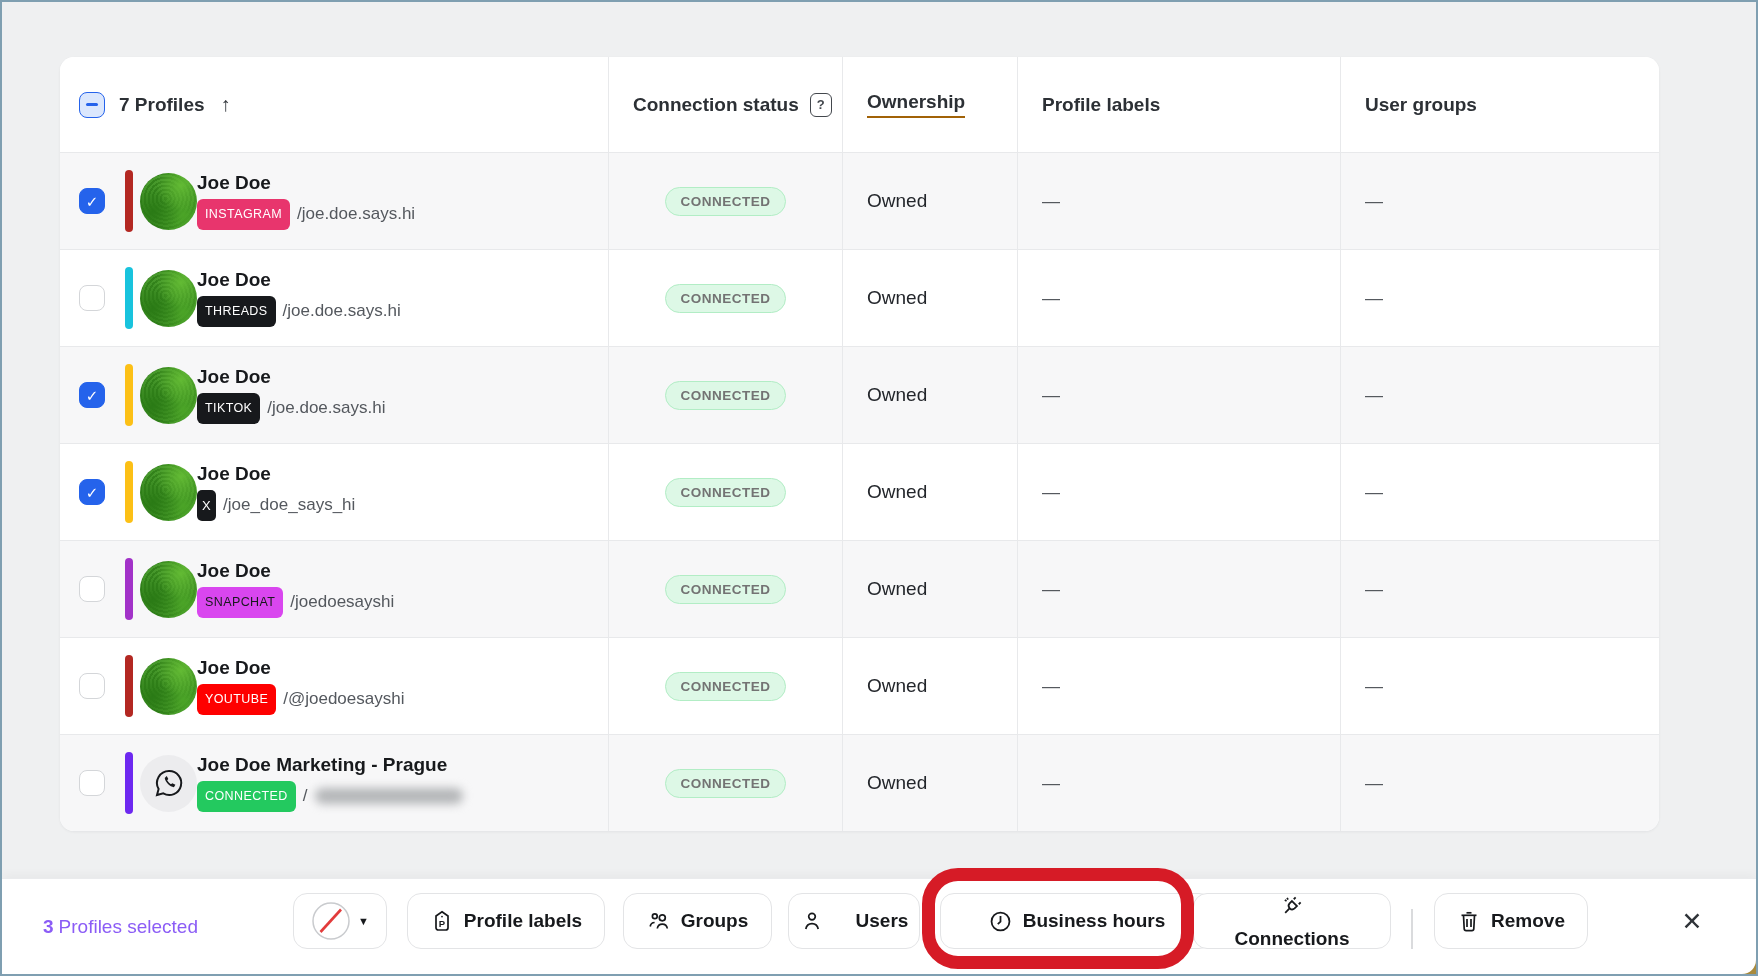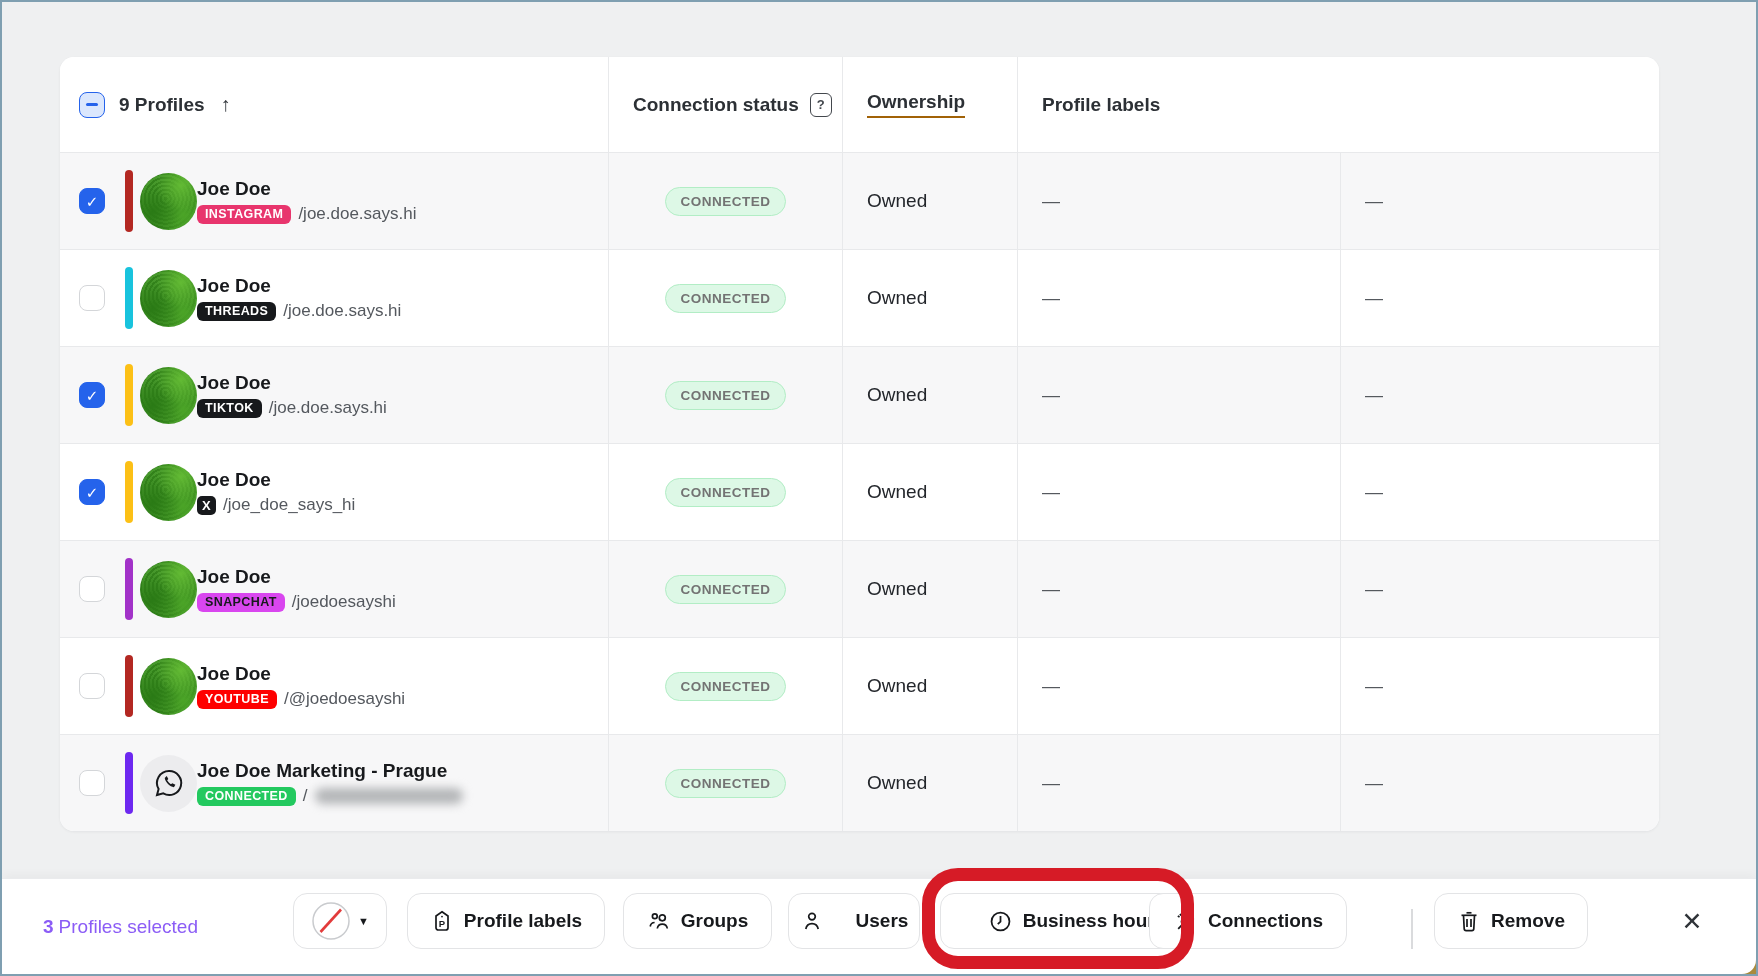--- a/index.html
+++ b/index.html
@@ -45,21 +45,21 @@
       radial-gradient(circle at 22% 68%, #2a7a15, rgba(42,122,21,0) 48%),
       radial-gradient(circle at 76% 74%, #4ba427, rgba(75,164,39,0) 45%),
       repeating-radial-gradient(circle at 45% 45%, rgba(10,60,5,.18) 0 2px, rgba(255,255,255,.05) 2px 4px),
       #3c9220;}
   .avatar svg{display:none;}
   .avatar.wa{background:#ececee;display:flex;align-items:center;justify-content:center;}
   .avatar.wa svg{display:block;}
   .pinfo{display:flex;flex-direction:column;justify-content:center;}
   .pname{font-size:19px;font-weight:700;color:#17191c;line-height:1.15;}
   .phandle-row{display:flex;align-items:center;gap:7px;margin-top:5px;}
-  .pbadge{height:19px;padding:0 8px;border-radius:6px;font-size:12.5px;font-weight:700;
+  .pbadge{height:31px;padding:0 8px;border-radius:6px;font-size:12.5px;font-weight:400;
     letter-spacing:.4px;display:inline-flex;align-items:center;line-height:1;}
   .pbadge.square{width:19px;padding:0;justify-content:center;border-radius:5px;font-size:13px;}
   .phandle{font-size:17px;color:#54585e;}
   .redacted{width:148px;height:16px;border-radius:8px;background:#b4b6b8;filter:blur(5px);}
   
   .status-badge{padding:6px 14px;border-radius:15px;background:var(--green-bg,#ddf8e6);
     border:1px solid var(--green-border,#b2edc5);color:#737373;font-size:13.5px;font-weight:700;letter-spacing:.5px;}
   
   .gold-corner{position:absolute;right:0;bottom:0;width:18px;height:18px;background:#a98b3e;}
   .action-bar{position:absolute;left:0;right:0;top:876px;bottom:0;background:#fff;
@@ -68,52 +68,55 @@
   .selected-text .count{font-weight:700;margin-right:5px;}
   .abtn{position:absolute;top:14px;height:56px;box-sizing:border-box;border:1px solid #e3e4e6;border-radius:14px;
     background:#fff;display:flex;align-items:center;justify-content:center;gap:10px;
     font-size:19px;font-weight:700;color:#17191c;cursor:pointer;padding:0 8px;}
   .abtn svg{flex:none;}
   .swatch-btn{left:291px;width:94px;gap:7px;}
   .btn-profile-labels{left:405px;width:198px;}
   .btn-groups{left:621px;width:149px;}
   .btn-users{left:786px;width:132px;gap:32px;}
   .btn-business-hours{left:938px;width:273px;}
-  .btn-connections{left:1147px;width:198px;}
+  .btn-connections{left:1191px;width:198px;flex-direction:column;}
   .btn-remove{left:1432px;width:154px;}
   .bar-divider{position:absolute;left:1409px;top:30px;width:2px;height:40px;background:#dadbdd;}
   .close-btn{position:absolute;left:1672px;top:24px;width:36px;height:36px;border:none;background:transparent;
     font-size:25px;color:#2f3338;cursor:pointer;display:flex;align-items:center;justify-content:center;font-family:inherit;}
   .caret{font-size:11px;color:#17191c;}
   
   .annotation{position:absolute;left:920px;top:866px;width:272px;height:101px;box-sizing:border-box;
     border:13px solid var(--annotation-red,#d61b26);border-radius:36px;pointer-events:none;z-index:5;}
 </style>
 </head>
 <body>
 
 <div class="screen">
 
   <div class="card">
 
     <div class="trow header-row">
       <div class="cell col-profiles">
         <span class="checkbox indeterminate"></span>
-        <span class="hdr-label">9 Profiles</span>
+        <span class="hdr-label">7 Profiles</span>
         <span class="sort-arrow">↑</span>
       </div>
       <div class="cell col-pad">
         <span class="hdr-label">Connection status</span>
         <span class="help-icon">?</span>
       </div>
       <div class="cell col-pad">
         <span class="hdr-label sortable underlined">Ownership</span>
       </div>
       <div class="cell col-pad">
         <span class="hdr-label">Profile labels</span>
+      </div>
+      <div class="cell col-pad">
+        <span class="hdr-label">User groups</span>
       </div>
     </div>
 
     <div>
     <div class="trow body-row shaded">
       <div class="cell col-profiles">
         <span class="checkbox checked">
               <span class="tick">✓</span>
             </span>
         <span class="bar" style="background: rgb(179, 40, 34);"></span>

